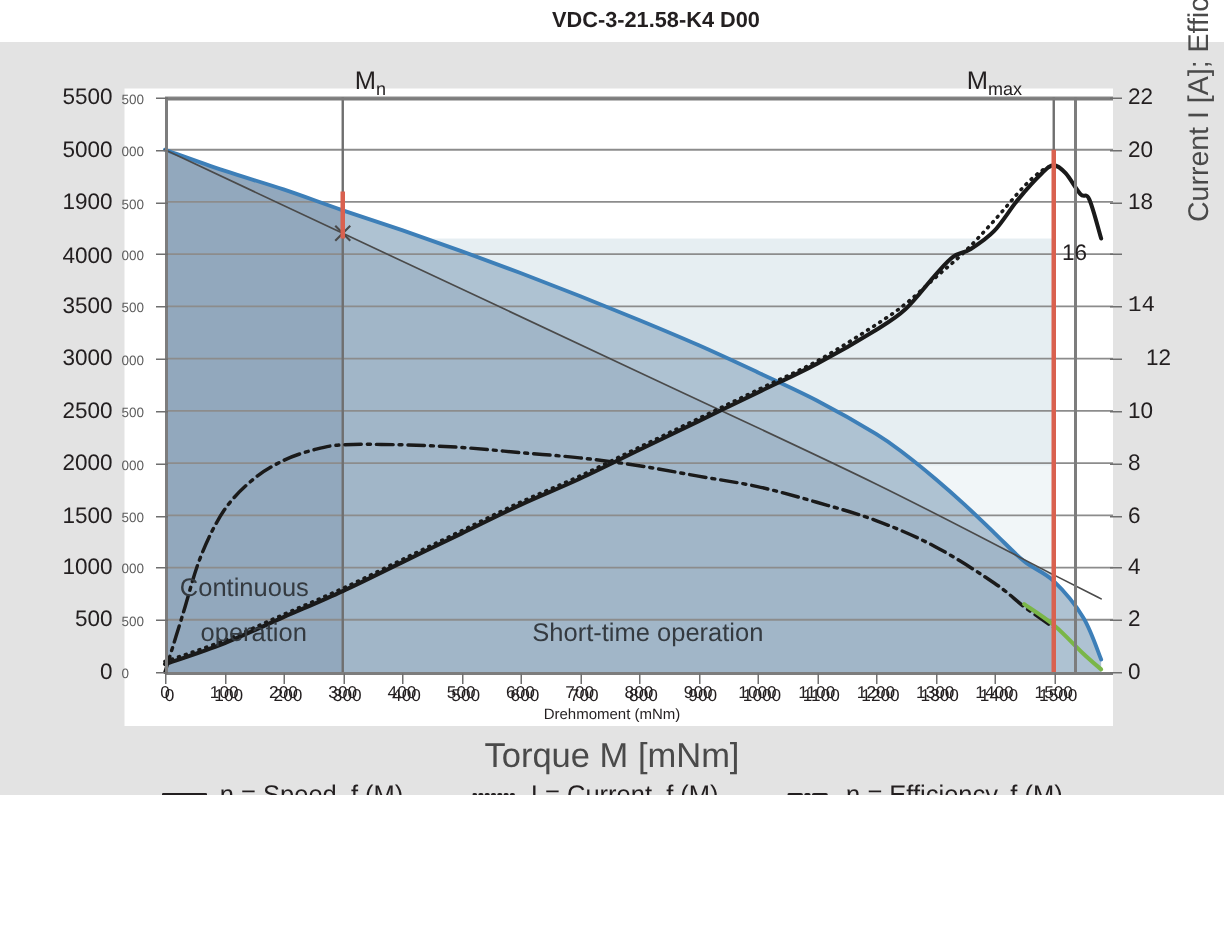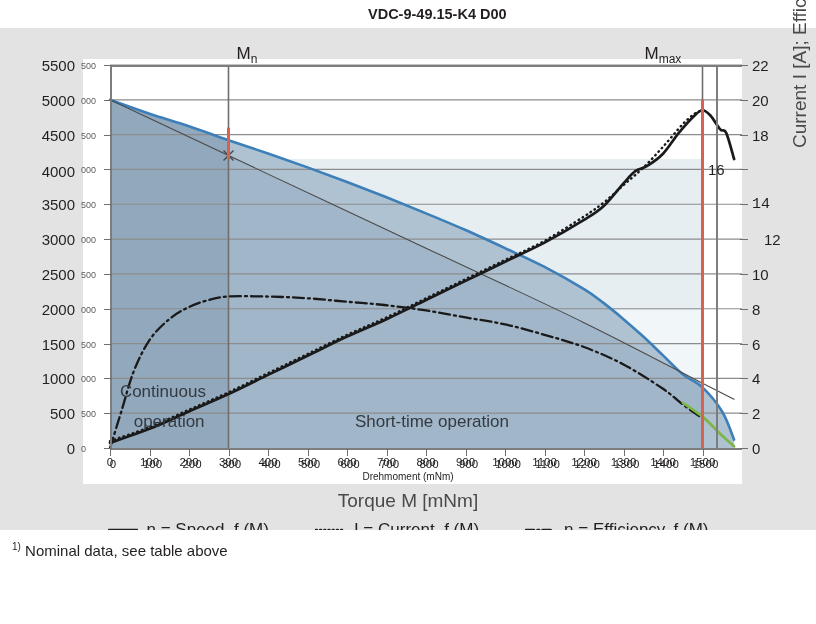--- a/index.html
+++ b/index.html
@@ -94,21 +94,21 @@
   .xtickmark {
     position:absolute; width:1px; height:7px; background:#6f6f6f;
   }
   .ylabel-right {
     position:absolute; left:789px; top:120px;
     transform: rotate(-90deg); transform-origin: left top;
     font-size:19px; color:#4a4a4a; white-space:nowrap;
   }
   .xlabel-main {
     position:absolute; left:0; top:462px; width:816px; text-align:center;
-    font-size:19px; color:#4a4a4a;
+    font-size:23px; color:#4a4a4a;
   }
   .xlabel-sub {
     position:absolute; left:0; top:443px; width:816px; text-align:center;
     font-size:10px; color:#231f20;
   }
 
   
   .marker-label {
     position:absolute; font-size:17px; color:#231f20; white-space:nowrap;
   }
@@ -140,21 +140,21 @@
   .footnote sup { font-size:10px; }
 </style>
 </head>
 <body>
 
 <div id="root">
 
   <div class="topwhite"></div>
   <div class="leftwhite"></div>
 
-  <div class="title-over">VDC-9-49.15-K4 D00</div>
+  <div class="title-over">VDC-3-21.58-K4 D00</div>
 
   <div class="panel">
 
     <div class="plotwhite"></div>
 
     <div class="plotarea">
       <svg id="plotsvg" width="632" height="383" viewBox="0 0 632 383" style="position:absolute;left:0;top:0;overflow:visible">
         <defs>
           <clipPath id="clipPlot">
               <rect x="0" y="0" width="632" height="383"></rect>
@@ -225,21 +225,21 @@
         <div class="ytickmark" style="top: 245.909px; left: 104px;"></div>
         <div class="ytick" style="top: 211.091px; left: 0px; width: 75px;">3000</div>
         <div class="ytick-ghost" style="top: 212.091px; left: 81px;">000</div>
         <div class="ytickmark" style="top: 211.091px; left: 104px;"></div>
         <div class="ytick" style="top: 176.273px; left: 0px; width: 75px;">3500</div>
         <div class="ytick-ghost" style="top: 177.273px; left: 81px;">500</div>
         <div class="ytickmark" style="top: 176.273px; left: 104px;"></div>
         <div class="ytick" style="top: 143px; left: 0px; width: 75px;">4000</div>
         <div class="ytick-ghost" style="top: 142.455px; left: 81px;">000</div>
         <div class="ytickmark" style="top: 141.455px; left: 104px;"></div>
-        <div class="ytick" style="top: 106.636px; left: 0px; width: 75px;">4500</div>
+        <div class="ytick" style="top: 106.636px; left: 0px; width: 75px;">1900</div>
         <div class="ytick-ghost" style="top: 107.636px; left: 81px;">500</div>
         <div class="ytickmark" style="top: 106.636px; left: 104px;"></div>
         <div class="ytick" style="top: 71.8182px; left: 0px; width: 75px;">5000</div>
         <div class="ytick-ghost" style="top: 72.8182px; left: 81px;">000</div>
         <div class="ytickmark" style="top: 71.8182px; left: 104px;"></div>
         <div class="ytick" style="top: 37px; left: 0px; width: 75px;">5500</div>
         <div class="ytick-ghost" style="top: 38px; left: 81px;">500</div>
         <div class="ytickmark" style="top: 37px; left: 104px;"></div>
       </div>
     <div id="yticks-right">
@@ -354,17 +354,14 @@
           <svg width="30" height="12" class="leg-glyph">
             <line x1="1" y1="6" x2="29" y2="6" stroke="#231f20" stroke-width="2.6" stroke-linecap="round" stroke-dasharray="8 3.5 1.6 3.5"></line>
           </svg>
           <span class="leg-text">η = Efficiency, f (M)</span>
         </div>
       </div>
 
   </div>
 
   <div class="footarea"></div>
-  <div class="footnote">
-    <sup>1)</sup><span> Nominal data, see table above</span>
-  </div>
 
 </div>
 
 </body></html>

